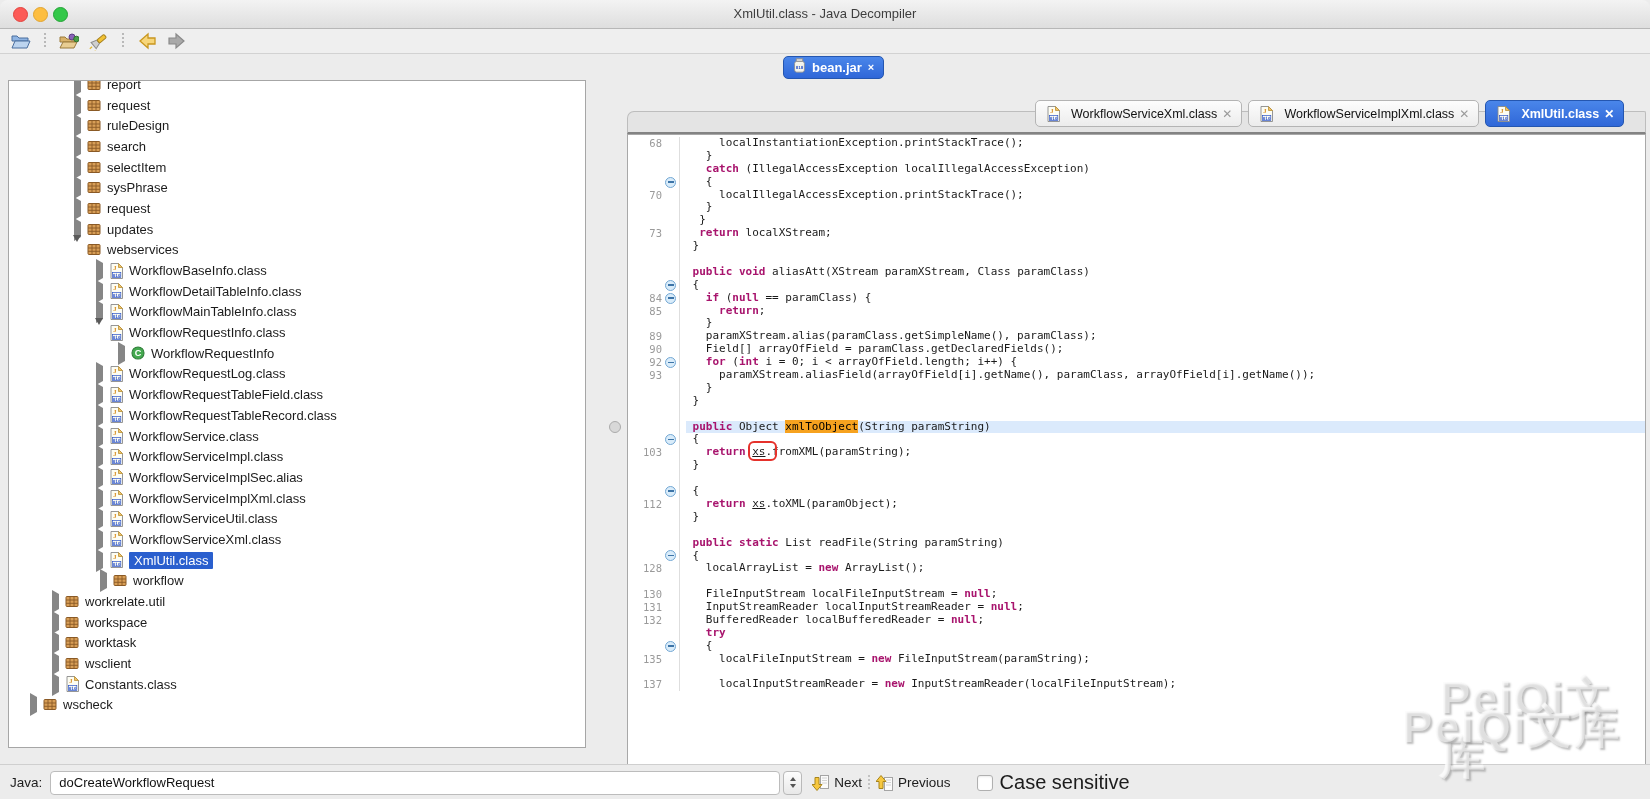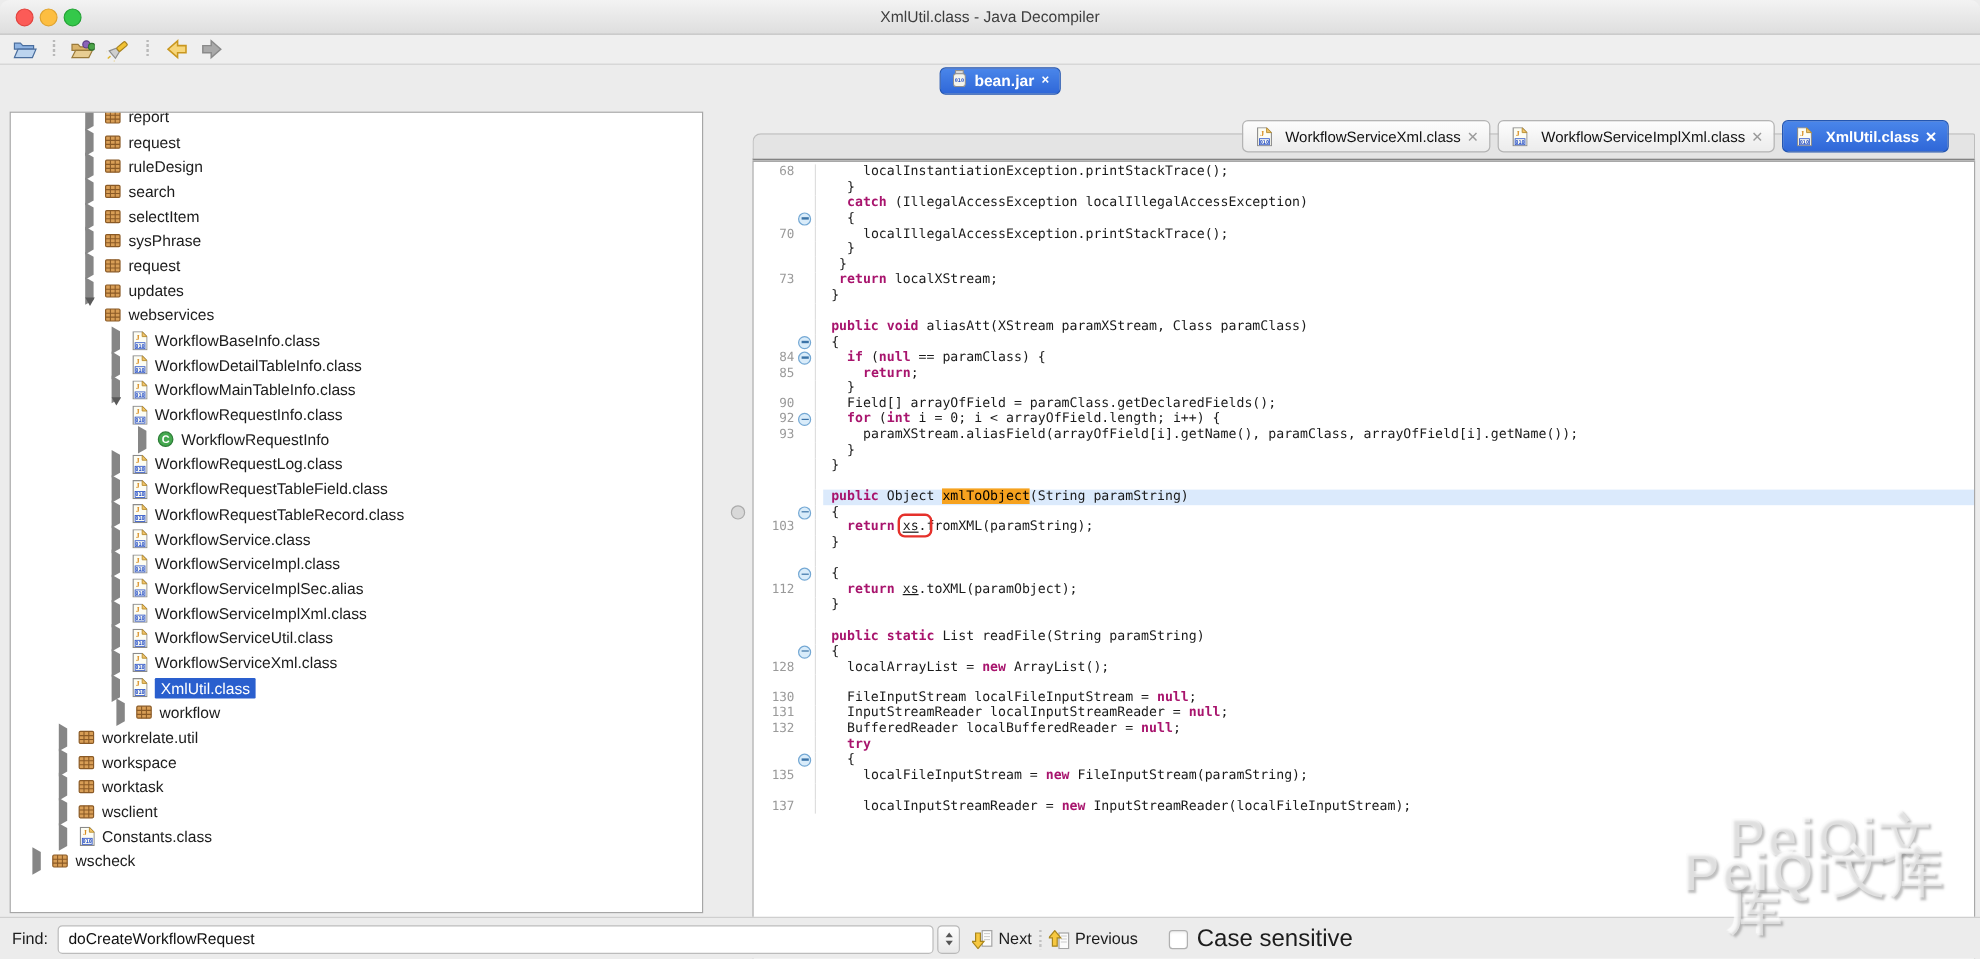--- a/index.html
+++ b/index.html
@@ -18,21 +18,21 @@
   .toolbar{position:absolute;left:0;top:29px;width:100%;height:25px;background:#efefef;border-bottom:1px solid #d2d2d2;display:flex;align-items:center;padding-left:10px;box-sizing:border-box;gap:8px;}
   .tbtn{width:22px;height:20px;display:flex;align-items:center;justify-content:center;}
   .tsep{width:2px;height:16px;background-image:repeating-linear-gradient(#b9b9b9 0 2px,transparent 2px 4px);margin:0 4px;}
 
   
   .jartab{position:absolute;left:783px;top:56px;height:23px;background:linear-gradient(#4a86ea,#2f67d8);border:1px solid #2456b0;border-radius:5px;display:flex;align-items:center;gap:6px;padding:0 9px;box-sizing:border-box;}
   .jartab .lbl{color:#fff;font-size:13px;font-weight:bold;}
   .closex{color:#fff;font-weight:bold;font-size:11px;line-height:1;}
 
   
-  .tree{position:absolute;left:8px;top:93px;width:578px;height:668px;background:#fff;border:1px solid #a6a6a6;overflow:hidden;box-sizing:border-box;}
+  .tree{position:absolute;left:8px;top:80px;width:578px;height:668px;background:#fff;border:1px solid #a6a6a6;overflow:hidden;box-sizing:border-box;text-align:right;}
   .treelist{margin-top:-7px;}
   .trow{height:20.7px;display:flex;align-items:center;font-size:13px;color:#1c1c1c;white-space:nowrap;}
   .tri{width:10px;margin-right:5px;display:inline-block;}
   .tri-c{width:0;height:0;border-left:7px solid #868686;border-top:4.5px solid transparent;border-bottom:4.5px solid transparent;}
   .tri-e{width:0;height:0;border-top:7px solid #5a5a5a;border-left:4.5px solid transparent;border-right:4.5px solid transparent;}
   .ticon{width:16px;height:16px;margin-right:5px;display:inline-flex;align-items:center;justify-content:center;}
   .sel{background:#2a5fce;color:#fff;padding:1px 5px;border-radius:1px;}
 
   
   .grip{position:absolute;left:609px;top:421px;width:10px;height:10px;border-radius:50%;background:#d8d8d8;border:1px solid #ababab;}
@@ -553,20 +553,21 @@
         <div class="cline"><span class="num"></span><span class="foldc"></span><span class="ctext" style="padding-left: 3ch;"><span>}</span></span></div>
         <div class="cline"><span class="num"></span><span class="foldc"></span><span class="ctext" style="padding-left: 2ch;"><span>}</span></span></div>
         <div class="cline"><span class="num">73</span><span class="foldc"></span><span class="ctext" style="padding-left: 2ch;"><span class="k">return</span><span> localXStream;</span></span></div>
         <div class="cline"><span class="num"></span><span class="foldc"></span><span class="ctext" style="padding-left: 1ch;"><span>}</span></span></div>
         <div class="cline"><span class="num"></span><span class="foldc"></span><span class="ctext" style="padding-left: 0ch;"></span></div>
         <div class="cline"><span class="num"></span><span class="foldc"></span><span class="ctext" style="padding-left: 1ch;"><span class="k">public void</span><span> aliasAtt(XStream paramXStream, Class paramClass)</span></span></div>
         <div class="cline"><span class="num"></span><span class="foldc"><span class="foldi"></span></span><span class="ctext" style="padding-left: 1ch;"><span>{</span></span></div>
         <div class="cline"><span class="num">84</span><span class="foldc"><span class="foldi"></span></span><span class="ctext" style="padding-left: 3ch;"><span class="k">if</span><span> (</span><span class="k">null</span><span> == paramClass) {</span></span></div>
         <div class="cline"><span class="num">85</span><span class="foldc"></span><span class="ctext" style="padding-left: 5ch;"><span class="k">return</span><span>;</span></span></div>
         <div class="cline"><span class="num"></span><span class="foldc"></span><span class="ctext" style="padding-left: 3ch;"><span>}</span></span></div>
+        <div class="cline"><span class="num">89</span><span class="foldc"></span><span class="ctext" style="padding-left: 3ch;"><span>paramXStream.alias(paramClass.getSimpleName(), paramClass);</span></span></div>
         <div class="cline"><span class="num">90</span><span class="foldc"></span><span class="ctext" style="padding-left: 3ch;"><span>Field[] arrayOfField = paramClass.getDeclaredFields();</span></span></div>
         <div class="cline"><span class="num">92</span><span class="foldc"><span class="foldi"></span></span><span class="ctext" style="padding-left: 3ch;"><span class="k">for</span><span> (</span><span class="k">int</span><span> i = 0; i &lt; arrayOfField.length; i++) {</span></span></div>
         <div class="cline"><span class="num">93</span><span class="foldc"></span><span class="ctext" style="padding-left: 5ch;"><span>paramXStream.aliasField(arrayOfField[i].getName(), paramClass, arrayOfField[i].getName());</span></span></div>
         <div class="cline"><span class="num"></span><span class="foldc"></span><span class="ctext" style="padding-left: 3ch;"><span>}</span></span></div>
         <div class="cline"><span class="num"></span><span class="foldc"></span><span class="ctext" style="padding-left: 1ch;"><span>}</span></span></div>
         <div class="cline"><span class="num"></span><span class="foldc"></span><span class="ctext" style="padding-left: 0ch;"></span></div>
         <div class="cline hl"><span class="num"></span><span class="foldc"></span><span class="ctext" style="padding-left: 1ch;"><span class="k">public</span><span> Object </span><span class="mark">xmlToObject</span><span>(String paramString)</span></span></div>
         <div class="cline"><span class="num"></span><span class="foldc"><span class="foldi"></span></span><span class="ctext" style="padding-left: 1ch;"><span>{</span></span></div>
         <div class="cline"><span class="num">103</span><span class="foldc"></span><span class="ctext" style="padding-left: 3ch;"><span class="k">return</span><span> </span><span class="lnk redbox">xs</span><span>.fromXML(paramString);</span></span></div>
         <div class="cline"><span class="num"></span><span class="foldc"></span><span class="ctext" style="padding-left: 1ch;"><span>}</span></span></div>
@@ -587,21 +588,21 @@
         <div class="cline"><span class="num">135</span><span class="foldc"></span><span class="ctext" style="padding-left: 5ch;"><span>localFileInputStream = </span><span class="k">new</span><span> FileInputStream(paramString);</span></span></div>
         <div class="cline"><span class="num"></span><span class="foldc"></span><span class="ctext" style="padding-left: 0ch;"></span></div>
         <div class="cline"><span class="num">137</span><span class="foldc"></span><span class="ctext" style="padding-left: 5ch;"><span>localInputStreamReader = </span><span class="k">new</span><span> InputStreamReader(localFileInputStream);</span></span></div>
       </div>
   </div>
 
   <div class="wm wm1">PeiQi文库</div>
   <div class="wm wm2">PeiQi文库</div>
 
   <div class="findbar">
-    <span class="findlabel">Find:</span>
+    <span class="findlabel">Java:</span>
     <input class="findinput" type="text" value="doCreateWorkflowRequest" style="">
     <span class="stepper">
         <span class="up"></span>
         <span class="dn"></span>
       </span>
     <span class="findbtn">
       <svg width="18" height="16" viewBox="0 0 18 16">
           <rect x="8.5" y="0.5" width="8" height="13" fill="#fbfbfb" stroke="#a5a5a5"></rect>
           <path d="M10 3 h5 M10 5.5 h5 M10 8 h5" stroke="#c9c9c9" stroke-width="0.8"></path>
           <path d="M5 15.5 L10 9.5 H7 V2.5 H3 V9.5 H0 Z" fill="#f7c840" stroke="#a8851c"></path>

